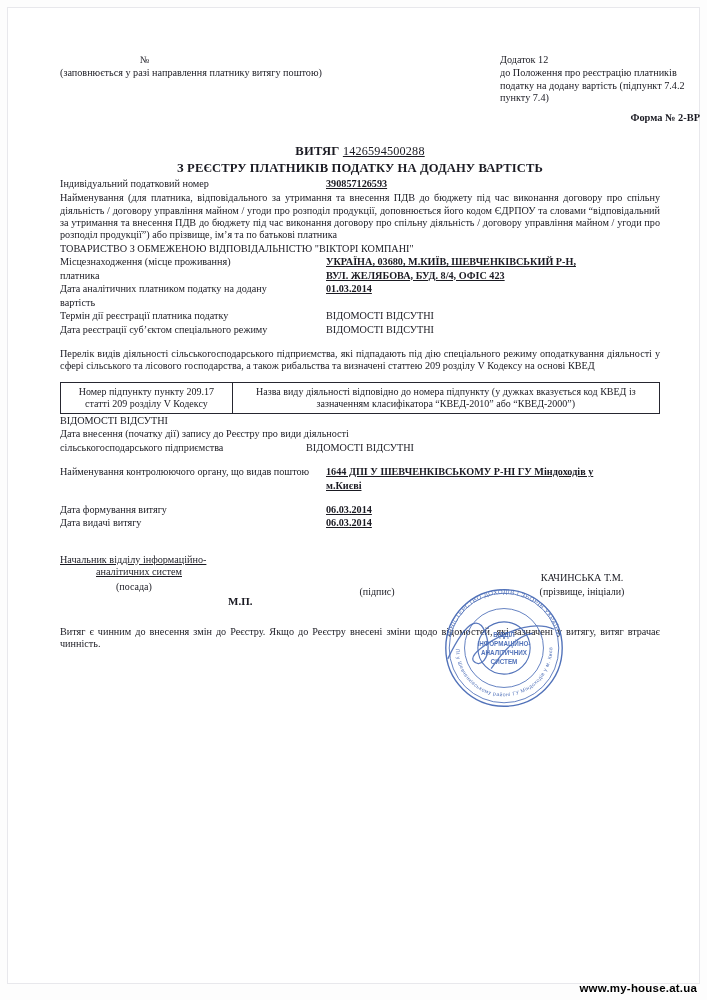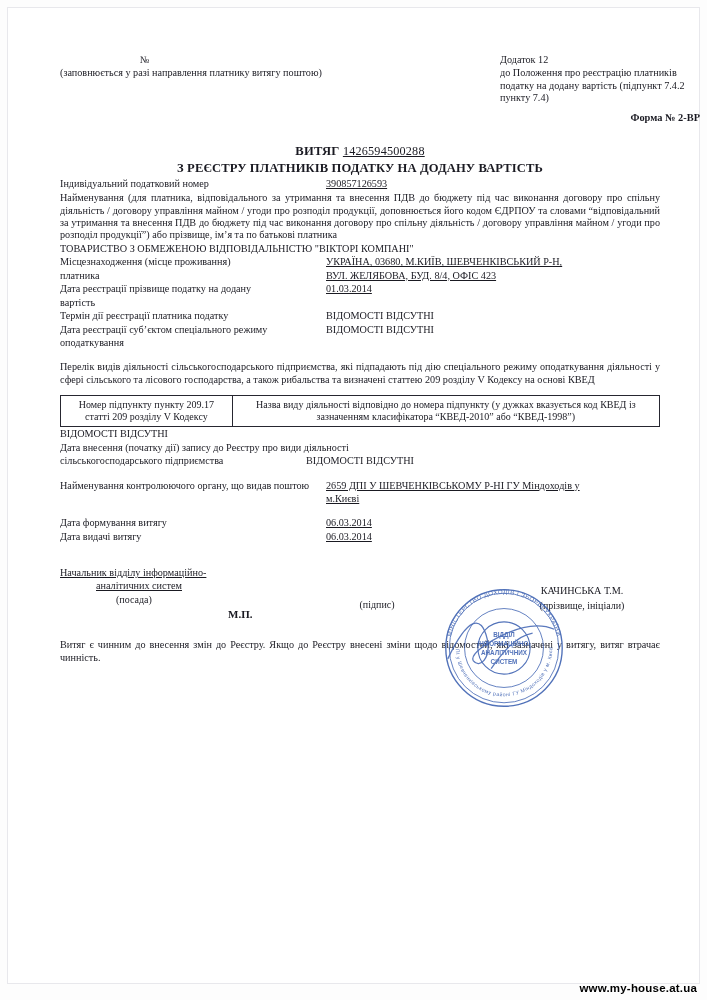--- a/index.html
+++ b/index.html
@@ -109,21 +109,21 @@
   .lbl {
     display: inline-block;
     width: 266px;
     vertical-align: top;
   }
   .val {
     display: inline-block;
     vertical-align: top;
     width: 326px;
   }
-  .val.u { text-decoration: underline; }
+  .val.u { text-decoration: underline; font-weight: bold; }
   .para {
     margin-top: 2px;
     text-align: justify;
   }
   .sp-top { margin-top: 12px; }
 
   
   .tbl {
     margin-top: 9px;
     width: 600px;
@@ -247,61 +247,58 @@
       </div>
 
       <div class="row">
         <span class="lbl">Місцезнаходження (місце проживання)</span><span class="val u">УКРАЇНА, 03680, М.КИЇВ, ШЕВЧЕНКІВСЬКИЙ Р-Н,</span>
       </div>
       <div class="row">
         <span class="lbl">платника</span><span class="val u">ВУЛ. ЖЕЛЯБОВА, БУД. 8/4, ОФІС 423</span>
       </div>
 
       <div class="row">
-        <span class="lbl">Дата реєстрації прізвище податку на додану</span><span class="val u">01.03.2014</span>
+        <span class="lbl">Дата аналітичних платником податку на додану</span><span class="val u">01.03.2014</span>
       </div>
       <div class="row">
         <span class="lbl">вартість</span>
       </div>
 
       <div class="row">
         <span class="lbl">Термін дії реєстрації платника податку</span><span class="val">ВІДОМОСТІ ВІДСУТНІ</span>
       </div>
 
       <div class="row">
         <span class="lbl">Дата реєстрації суб’єктом спеціального режиму</span><span class="val">ВІДОМОСТІ ВІДСУТНІ</span>
-      </div>
-      <div class="row">
-        <span class="lbl">оподаткування</span>
       </div>
 
       <div class="para sp-top">Перелік видів діяльності сільськогосподарського підприємства, які підпадають під дію спеціального режиму оподаткування діяльності у сфері сільського та лісового господарства, а також рибальства та визначені статтею 209 розділу V Кодексу на основі КВЕД</div>
 
       <table class="tbl">
         <tbody>
           <tr>
             <td class="c1">Номер підпункту пункту 209.17 статті 209 розділу V Кодексу</td>
-            <td class="c2">Назва виду діяльності відповідно до номера підпункту (у дужках вказується код КВЕД із зазначенням класифікатора “КВЕД-2010” або “КВЕД-1998”)</td>
+            <td class="c2">Назва виду діяльності відповідно до номера підпункту (у дужках вказується код КВЕД із зазначенням класифікатора “КВЕД-2010” або “КВЕД-2000”)</td>
           </tr>
         </tbody>
       </table>
 
       <div class="row">
         <span>ВІДОМОСТІ ВІДСУТНІ</span>
       </div>
 
       <div class="row">
         <span>Дата внесення (початку дії) запису до Реєстру про види діяльності</span>
       </div>
       <div class="row">
         <span class="lbl" style="width:246px">сільськогосподарського підприємства</span><span class="val">ВІДОМОСТІ ВІДСУТНІ</span>
       </div>
 
       <div class="row sp-top">
-        <span class="lbl">Найменування контролюючого органу, що видав поштою</span><span class="val u">2659 ДПІ У ШЕВЧЕНКІВСЬКОМУ Р-НІ ГУ Міндоходів у</span>
+        <span class="lbl">Найменування контролюючого органу, що видав поштою</span><span class="val u">1644 ДПІ У ШЕВЧЕНКІВСЬКОМУ Р-НІ ГУ Міндоходів у</span>
       </div>
       <div class="row">
         <span class="lbl"></span><span class="val u">м.Києві</span>
       </div>
 
       <div class="row sp-top">
         <span class="lbl">Дата формування витягу</span><span class="val u">06.03.2014</span>
       </div>
       <div class="row">
         <span class="lbl">Дата видачі витягу</span><span class="val u">06.03.2014</span>

